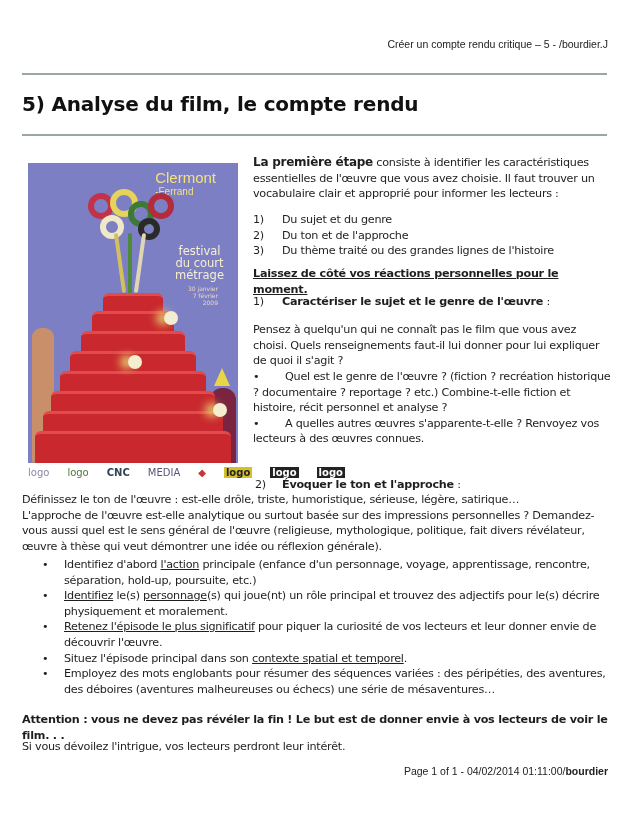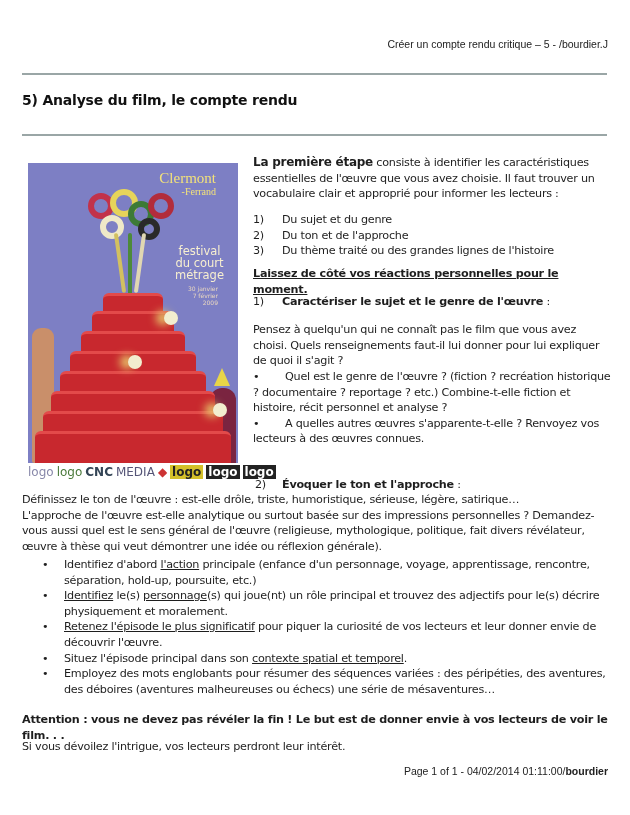--- a/index.html
+++ b/index.html
@@ -1,34 +1,34 @@
 <!DOCTYPE html>
 <html><head>
 <meta charset="utf-8">
 <style>
   html, body { margin:0; padding:0; background:#ffffff; }
   body { width:630px; height:815px; position:relative; overflow:hidden;
          font-family:"DejaVu Sans", sans-serif; color:#1a1a1a; }
   .hdr { position:absolute; top:38px; right:22px; font-family:"Liberation Sans", sans-serif; font-size:10.5px; color:#222; }
   .rule { position:absolute; left:22px; width:585px; height:2px; background:#9aa6a6; }
-  .title { position:absolute; left:22px; top:92px; font-family:"DejaVu Sans", sans-serif; font-weight:bold; font-size:14px; color:#111; letter-spacing:-0.2px; }
+  .title { position:absolute; left:22px; top:92px; font-family:"DejaVu Sans", sans-serif; font-weight:bold; font-size:20px; color:#111; letter-spacing:-0.2px; }
 
   .poster { position:absolute; left:28px; top:163px; width:210px; height:300px; background:#7d7fc4; overflow:hidden; }
-  .poster .city { position:absolute; right:22px; top:8px; color:#f3e27a; font-size:15px; line-height:14px; text-align:right; font-family:Liberation Serif, serif; }
+  .poster .city { position:absolute; right:22px; top:8px; color:#f3e27a; font-size:15px; line-height:14px; font-family:Liberation Sans, sans-serif; }
   .poster .city small { display:block; font-size:10px; }
   .poster .fest { position:absolute; right:14px; top:82px; color:#f7efd0; font-size:11.5px; line-height:12px; text-align:center; }
   .poster .dates { position:absolute; right:20px; top:122px; color:#e8d6c0; font-size:6px; line-height:7px; text-align:right; }
   .ring { position:absolute; border-radius:50%; border:6px solid; box-sizing:border-box; }
   .stem { position:absolute; width:4px; background:#d2c060; border-radius:2px; }
   .tier { position:absolute; left:50%; transform:translateX(-50%); background:#c8282e; border-top:3px solid #e34a4a; box-sizing:border-box; border-radius:6px 6px 0 0; }
   .vase { position:absolute; left:4px; top:165px; width:22px; height:135px; background:#c98f6a; border-radius:9px 9px 2px 2px; }
   .crown-pot { position:absolute; right:2px; top:225px; width:26px; height:75px; background:#7a2440; border-radius:12px 12px 0 0; }
   .crown { position:absolute; right:8px; top:205px; width:0; height:0; border-left:8px solid transparent; border-right:8px solid transparent; border-bottom:18px solid #e8d548; }
   .lamp { position:absolute; width:14px; height:14px; border-radius:50%; background:#f2eecf; box-shadow:-8px 0 8px #e7c86b; }
-  .logos { position:absolute; left:28px; top:466px; width:212px; height:12px; display:flex; gap:3px; align-items:center; font-size:12px; color:#444; }
+  .logos { position:absolute; left:28px; top:466px; width:212px; height:12px; display:flex; gap:18px; align-items:center; font-size:10px; color:#444; }
   .logos span { display:inline-block; }
   .logos .blk { background:#222; color:#fff; padding:0 2px; font-weight:bold; }
   .logos .ylw { background:#d4c02a; color:#222; padding:0 2px; font-weight:bold; }
 
   .txt { position:absolute; font-family:"DejaVu Sans", sans-serif; font-size:11.2px; line-height:15.6px; color:#1e1e1e; letter-spacing:-0.25px; }
   .b { font-weight:bold; }
   .u { text-decoration:underline; }
   .right-col { left:253px; width:360px; }
   .numlist { margin:0; padding:0; list-style:none; }
   .numlist li { display:flex; }

